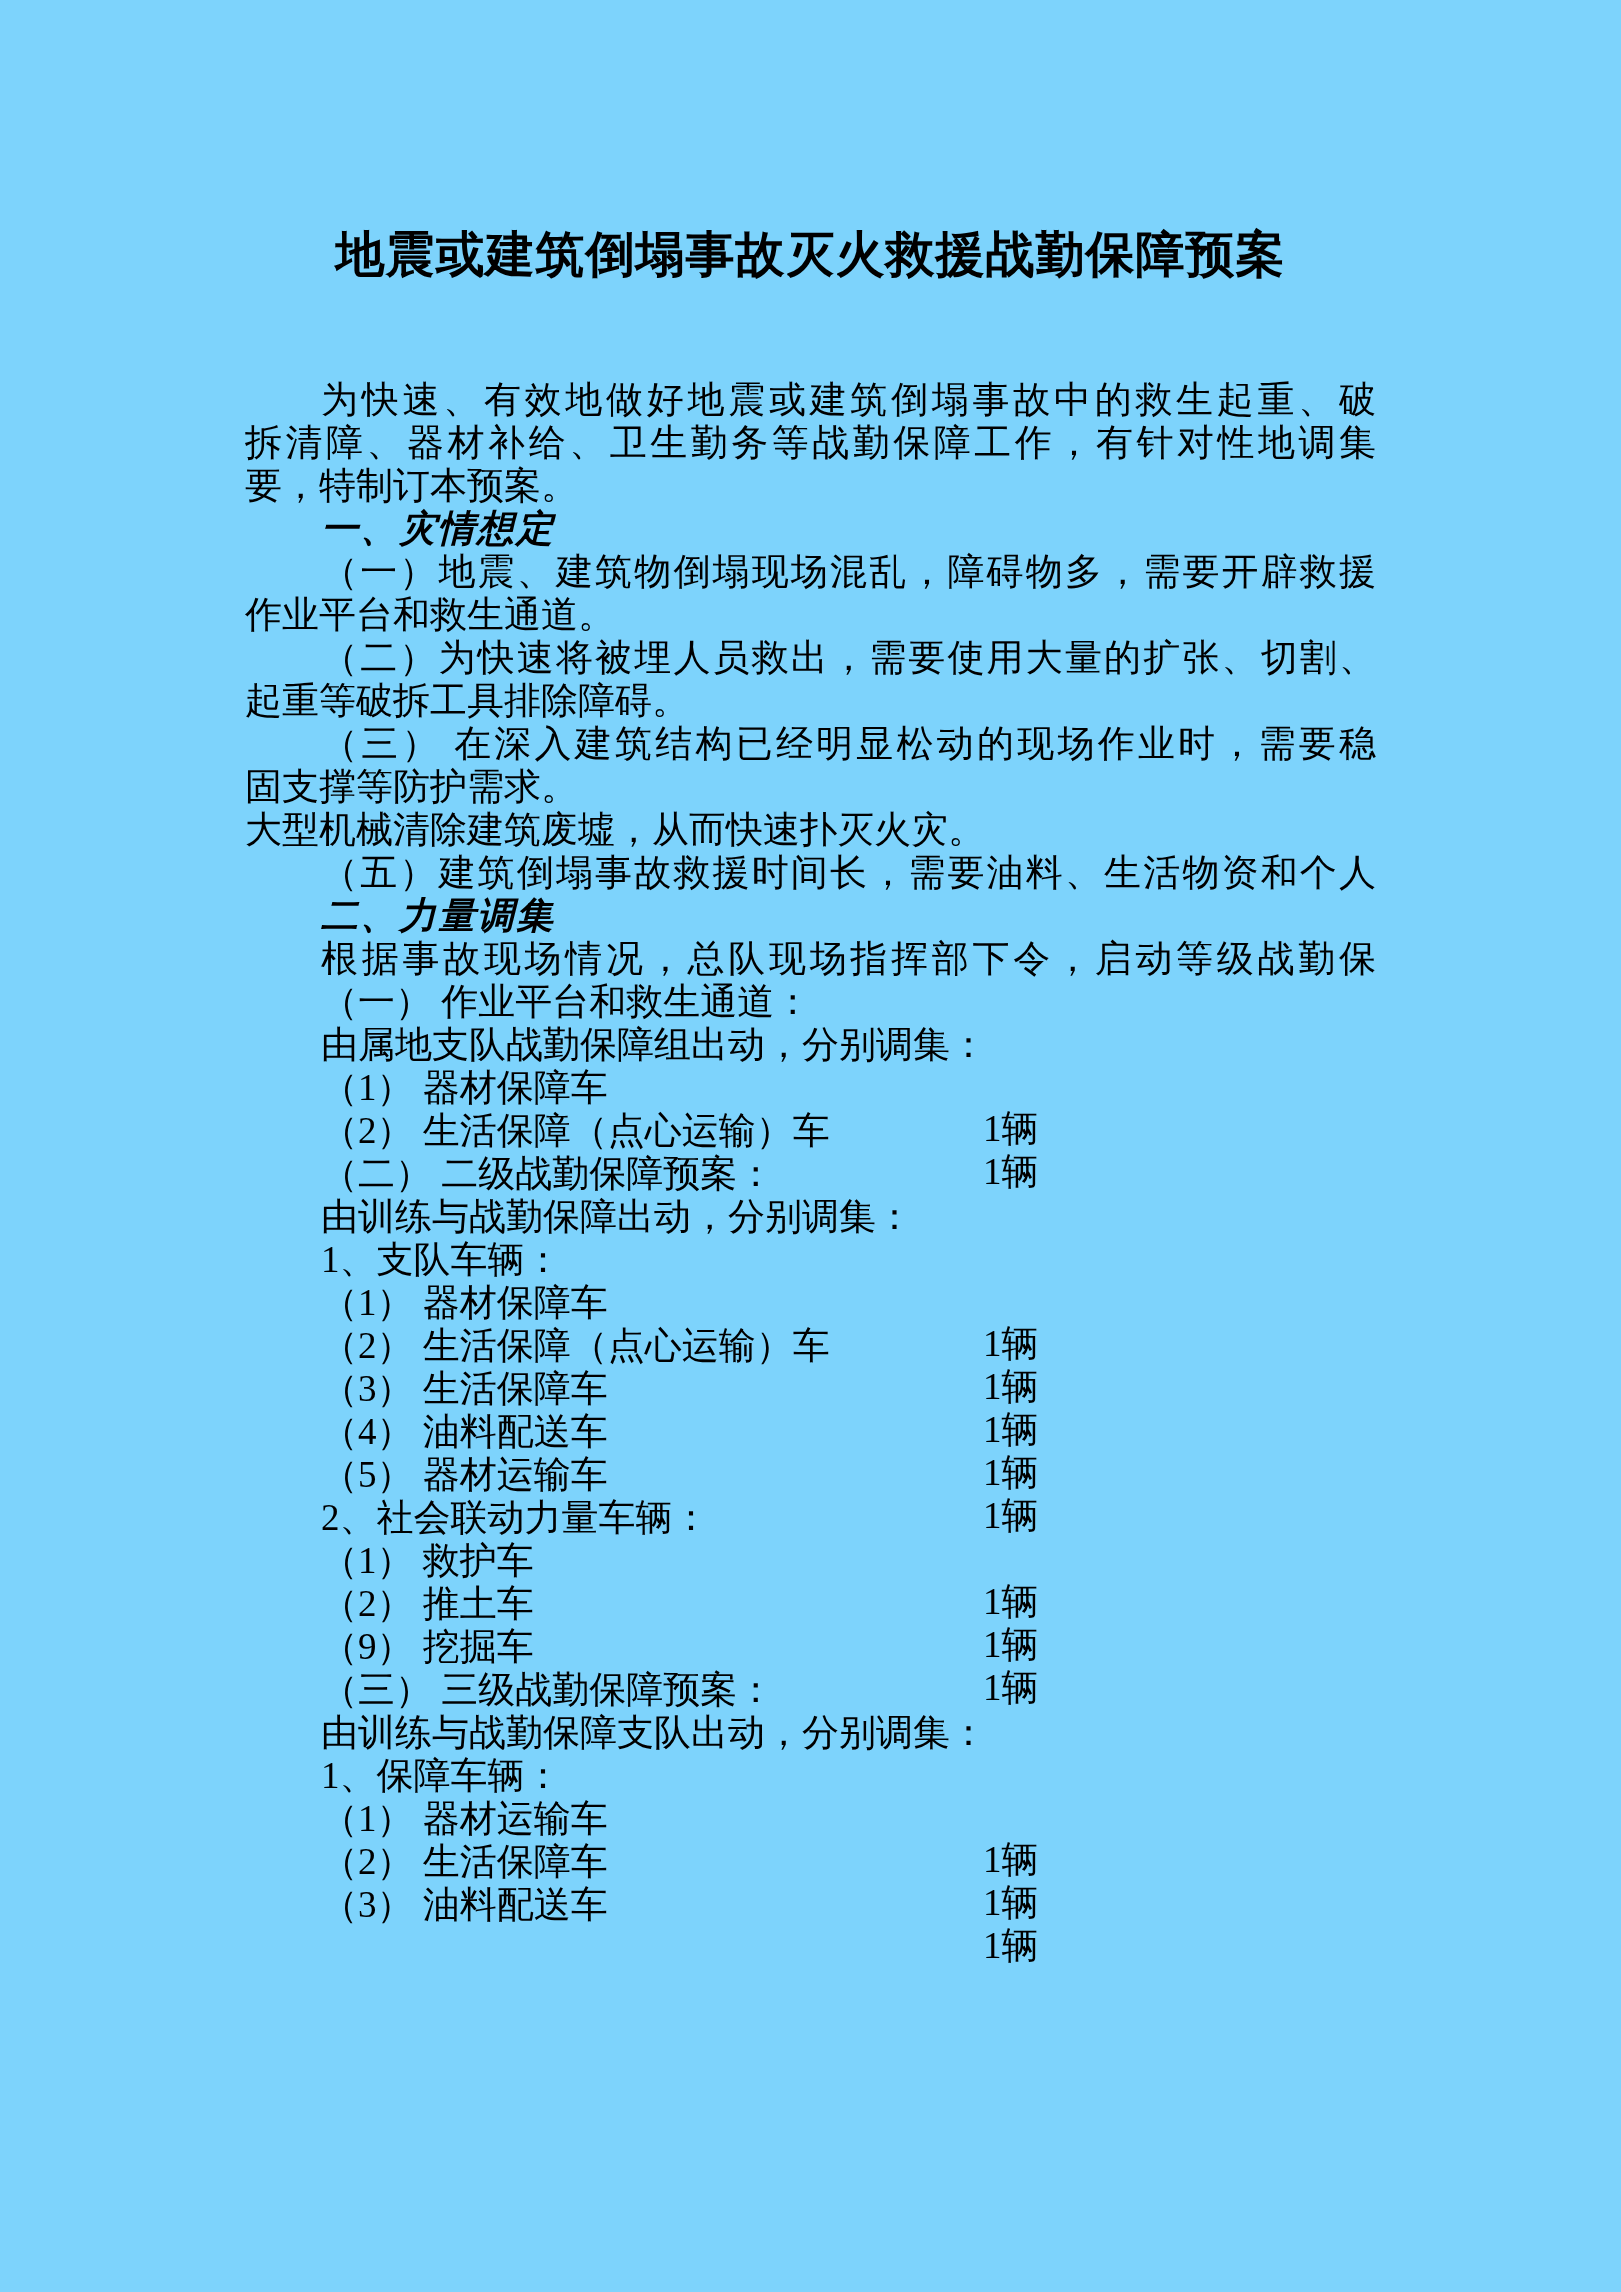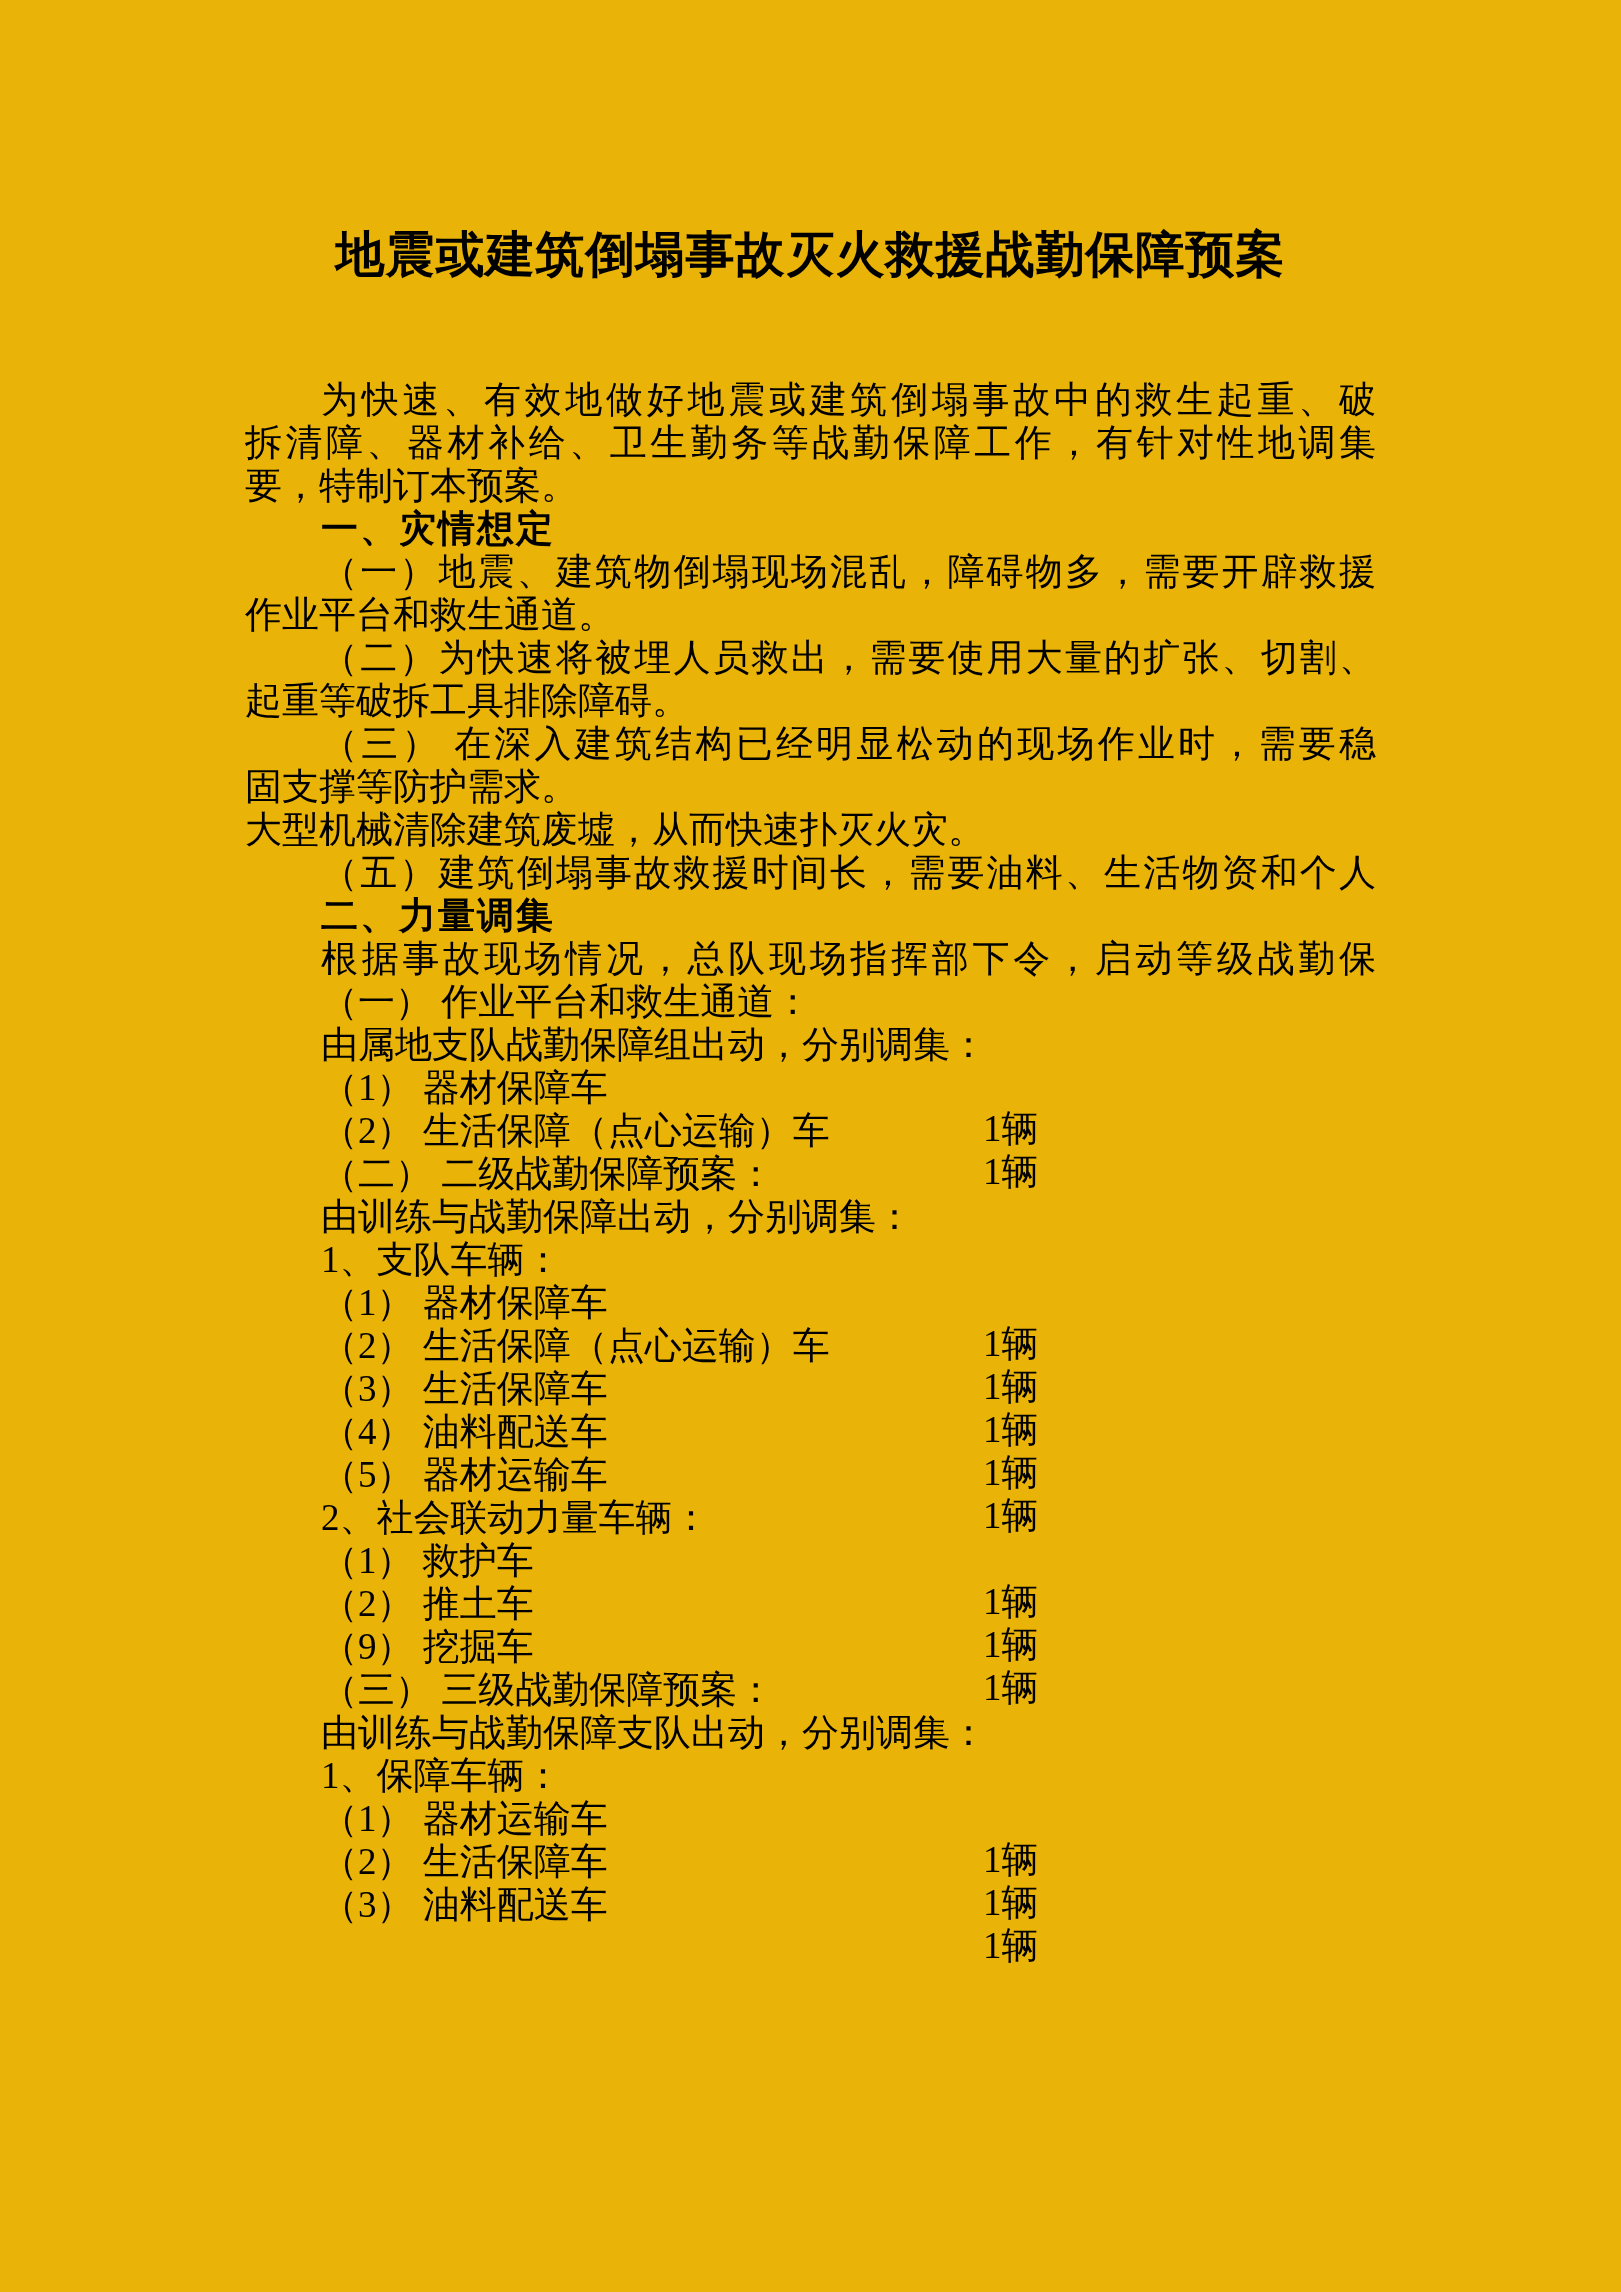--- a/index.html
+++ b/index.html
@@ -1,21 +1,21 @@
 <!DOCTYPE html>
 <html lang="zh"><head>
 <meta charset="utf-8">
 <title>地震或建筑倒塌事故灭火救援战勤保障预案</title>
 <style>
   html, body { margin: 0; padding: 0; background: #ffffff; }
   .page {
     position: relative;
     width: 1621px;
     height: 2293px;
-    background: #eab308;
+    background: #7dd3fc;
     color: #000000;
     font-family: "Liberation Serif", "DejaVu Serif", serif;
     overflow: hidden;
   }
   .doc-title {
     position: absolute;
     top: 226px;
     left: 245px;
     width: 1131px;
     margin: 0;
@@ -44,20 +44,21 @@
   .ln.fill {
     white-space: normal;
     text-align: justify;
     text-align-last: justify;
   }
   .ln.ind { text-indent: 76px; }
   .ln.heading {
     font-family: "Liberation Sans", "DejaVu Sans", sans-serif;
     font-weight: 700;
     letter-spacing: 2px;
+    font-style: italic;
   }
   .vqty {
     position: absolute;
     left: 738px;
     top: 0;
     text-indent: 0;
     margin-top: 41px;
   }
 </style>
 </head>

